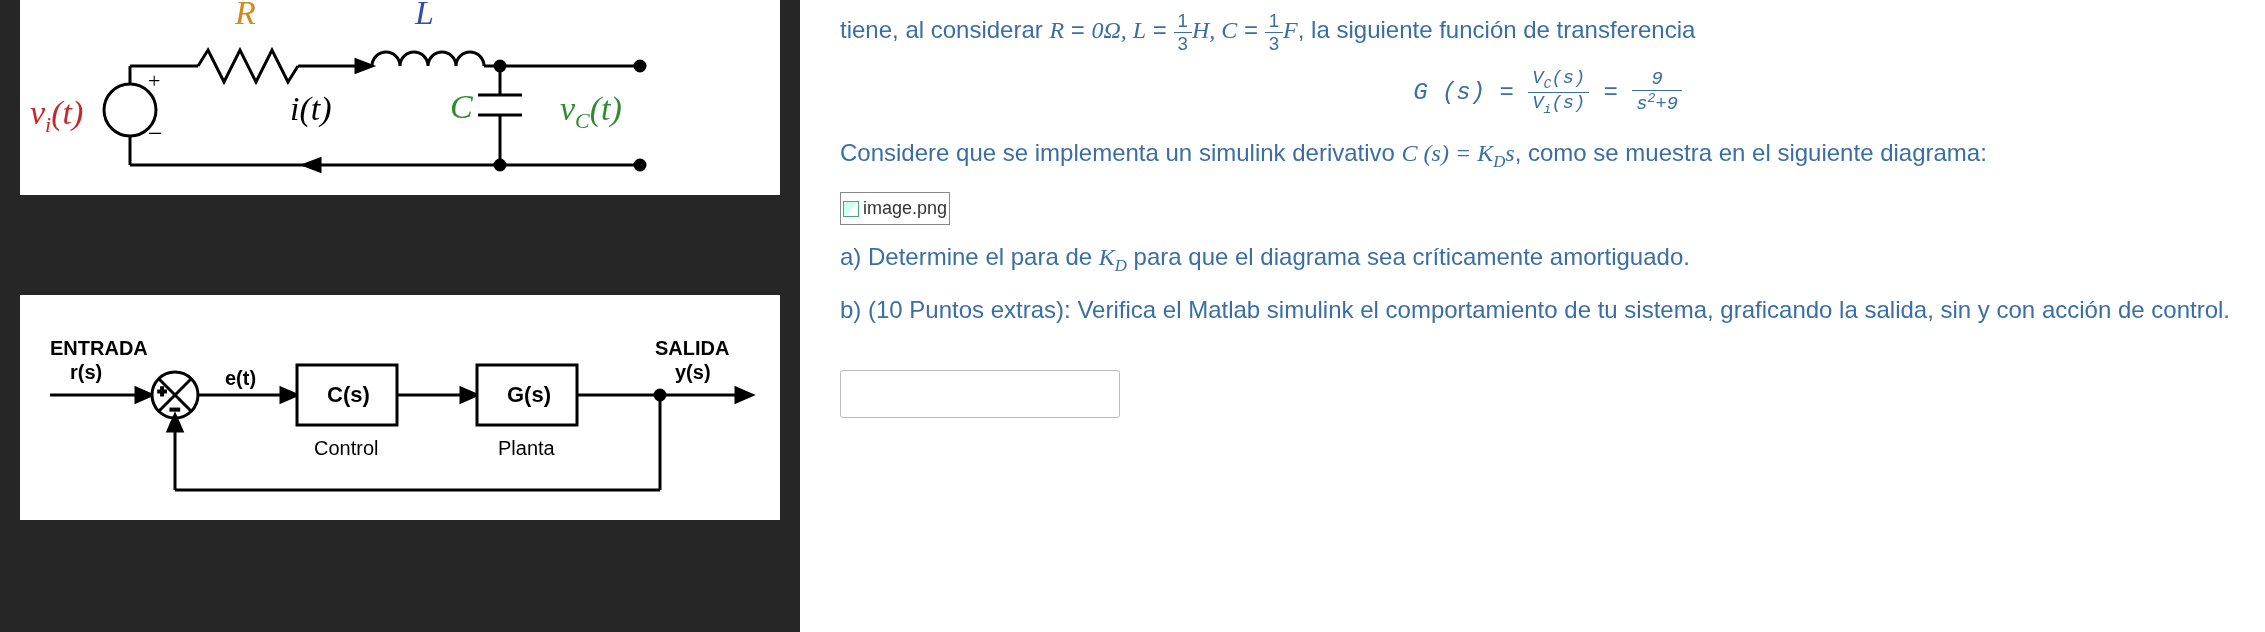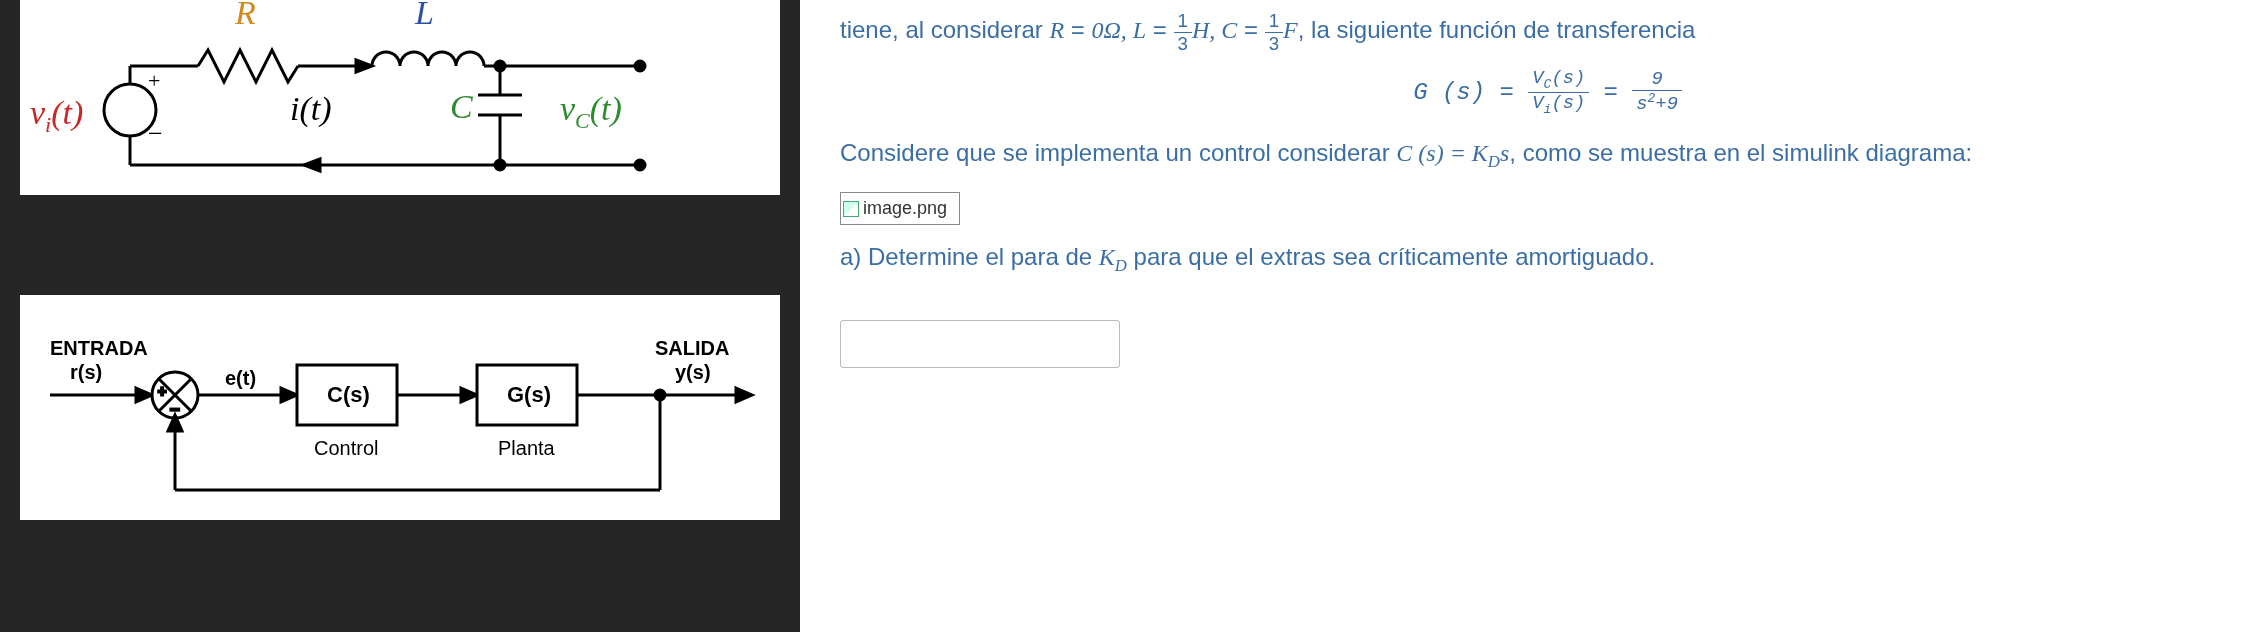--- a/index.html
+++ b/index.html
@@ -33,21 +33,21 @@
     }
     .right-panel p { margin-bottom: 14px; }
     .math-var { font-style: italic; font-family: Georgia, 'Times New Roman', serif; }
     .eq-center { text-align: center; margin: 10px 0 18px; font-family: Liberation Mono, monospace; font-style: italic; }
     .frac { display: inline-block; vertical-align: middle; text-align: center; font-size: 0.78em; }
     .frac .num { display:block; border-bottom: 1px solid currentColor; padding: 0 4px; line-height:1.15;}
     .frac .den { display:block; padding: 0 4px; line-height:1.15;}
     .broken-img {
       display: inline-block;
       border: 1px solid #888;
-      padding: 2px 12px 2px 2px;
+      padding: 2px 2px 2px 2px;
       font-size: 18px;
       color: #333;
       background: #fff;
       margin-bottom: 14px;
     }
     .broken-img .icon {
       display: inline-block;
       width: 16px; height: 16px;
       vertical-align: middle;
       margin-right: 4px;
@@ -192,26 +192,27 @@
       <span class="den"><span>V</span><span class="sub">i</span><span>(s)</span></span>
     </span>
     <span> = </span>
     <span class="frac">
       <span class="num">9</span>
       <span class="den"><span>s</span><span class="sup">2</span><span>+9</span></span>
     </span>
   </div>
 
   <p>
-    <span>Considere que se implementa un control considerar </span><span class="math-var"><span>C (s) = K</span><span class="sub">D</span><span>s</span></span><span>, como se muestra en el simulink diagrama:</span>
+    <span>Considere que se implementa un simulink derivativo </span><span class="math-var"><span>C (s) = K</span><span class="sub">D</span><span>s</span></span><span>, como se muestra en el siguiente diagrama:</span>
   </p>
 
   <div class="broken-img">
     <span class="icon"></span><span>image.png</span>
   </div>
 
   <p>
-    <span>a) Determine el para de </span><span class="math-var"><span>K</span><span class="sub">D</span></span><span> para que el extras sea críticamente amortiguado.</span>
+    <span>a) Determine el para de </span><span class="math-var"><span>K</span><span class="sub">D</span></span><span> para que el diagrama sea críticamente amortiguado.</span>
   </p>
 
+  <p>b) (10 Puntos extras): Verifica el Matlab simulink el comportamiento de tu sistema, graficando la salida, sin y con acción de control.</p>
 
   <input type="text" class="answer-input" style="">
 </div>
 
 </body></html>

